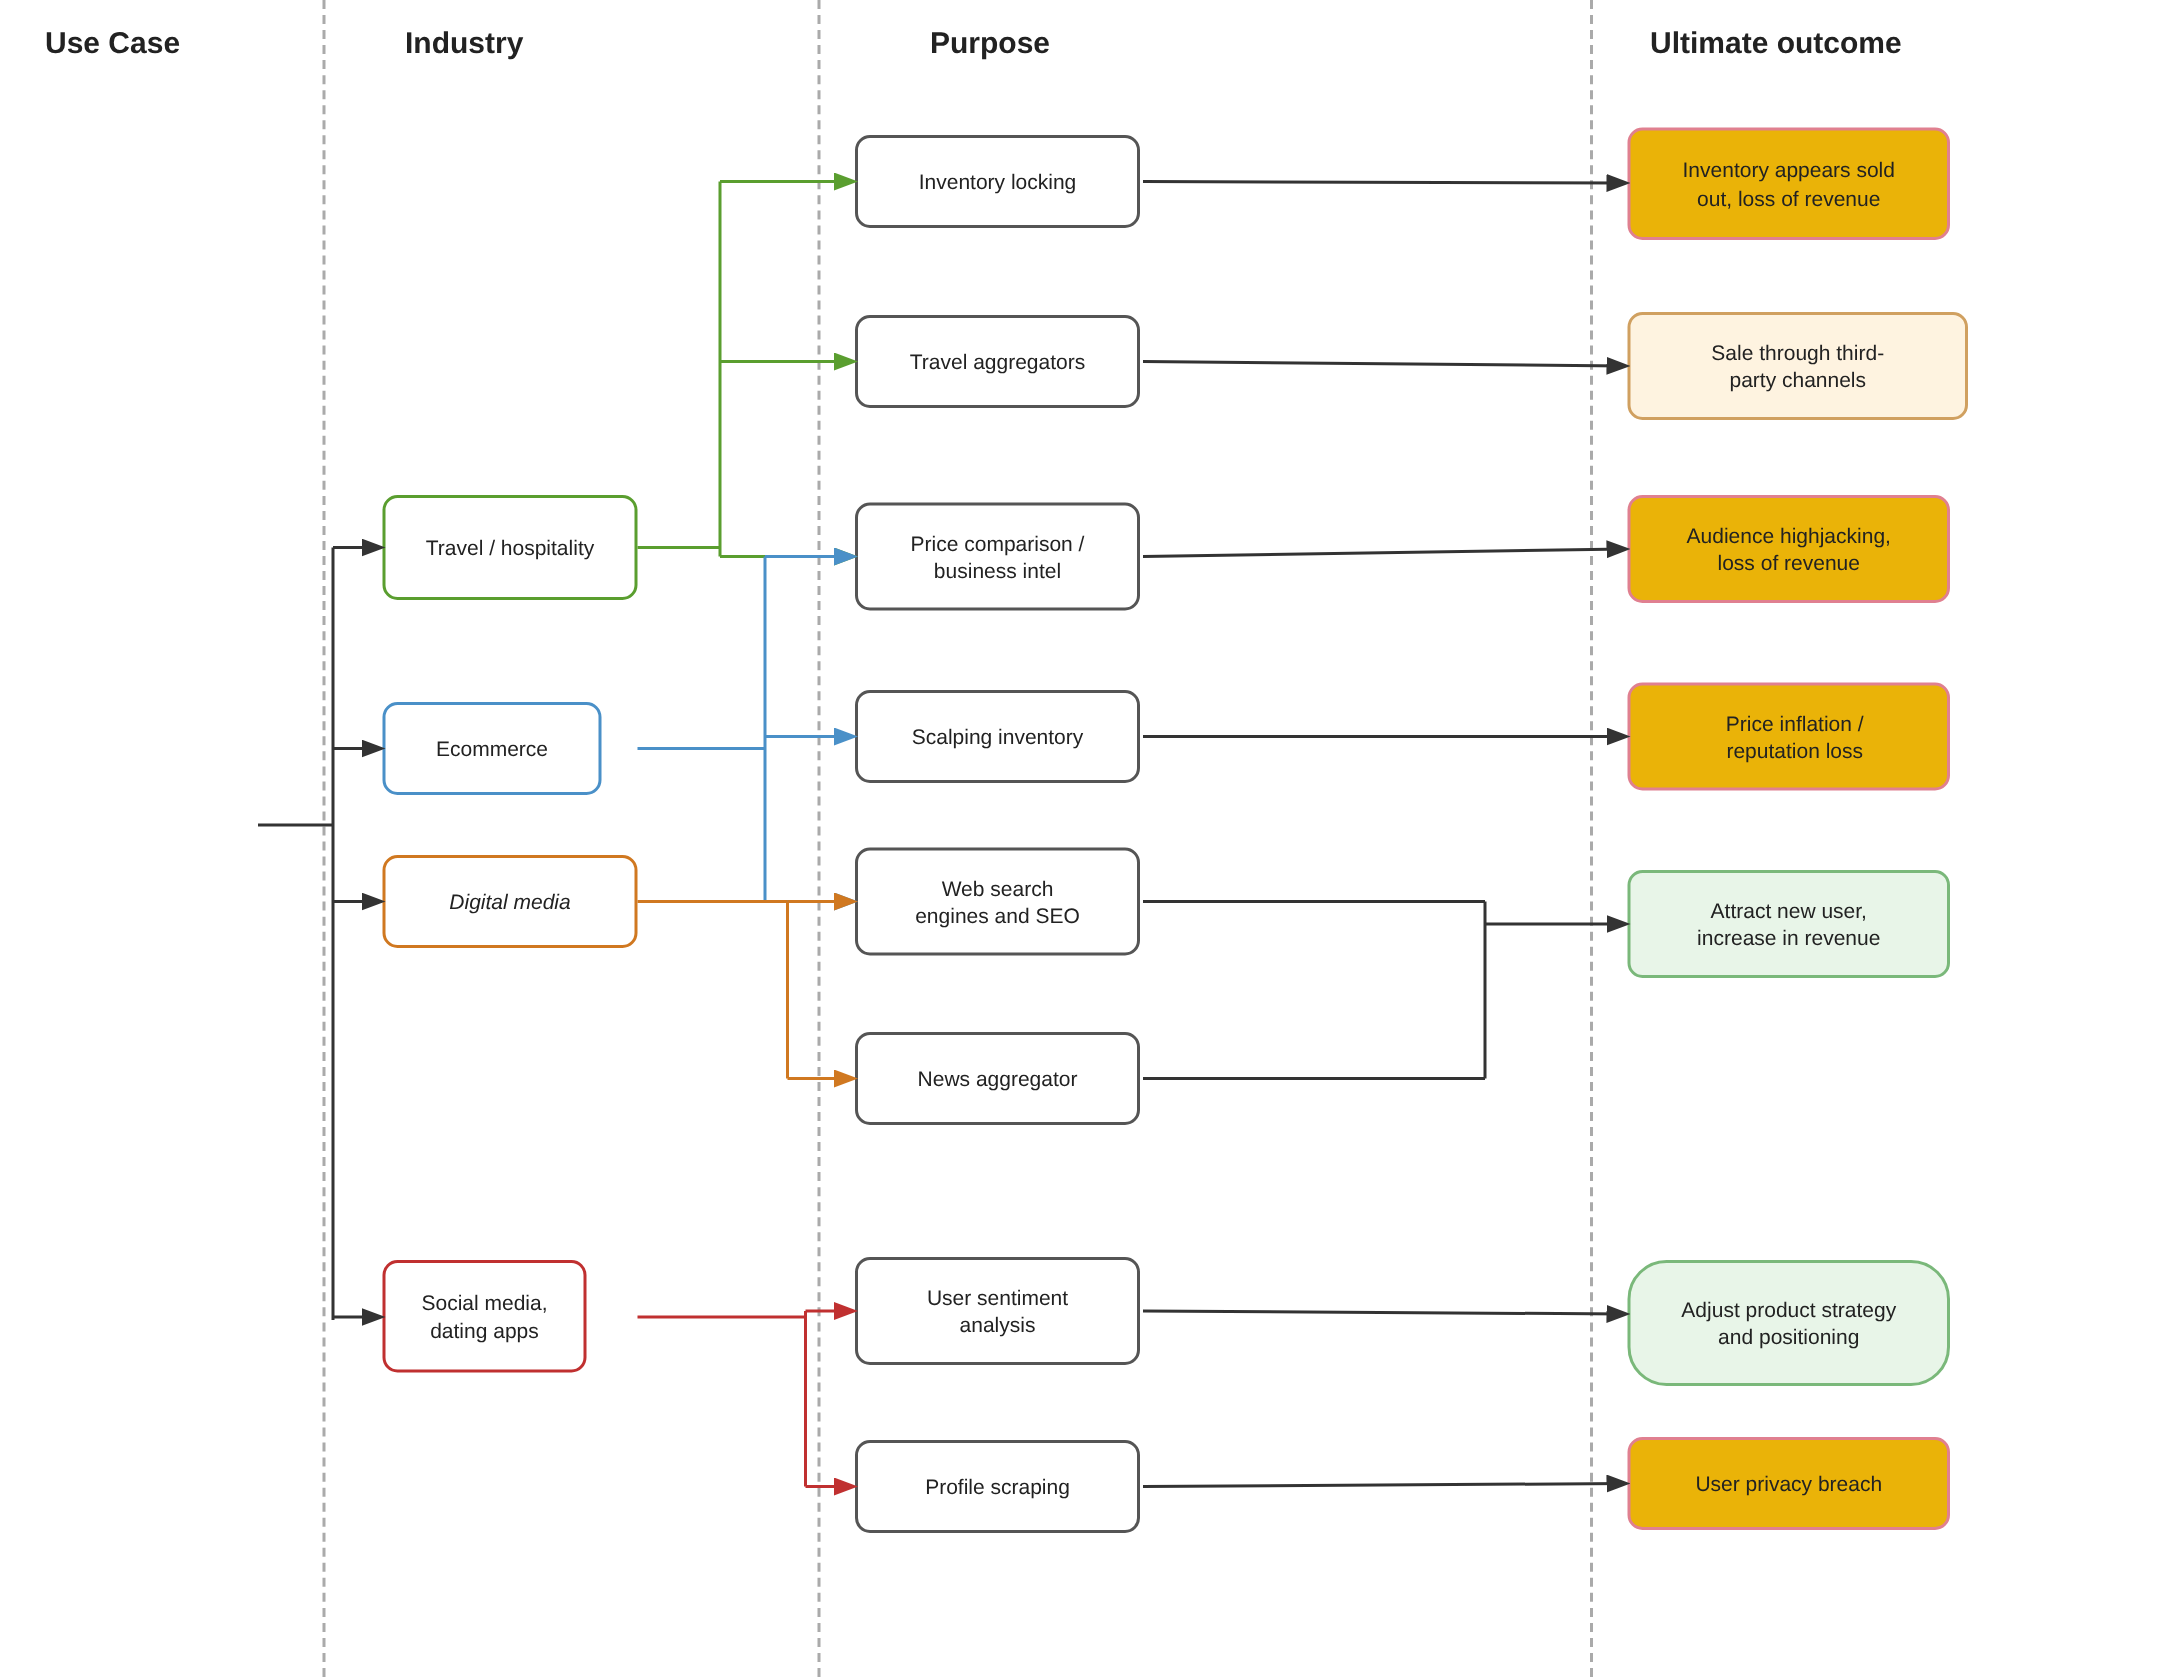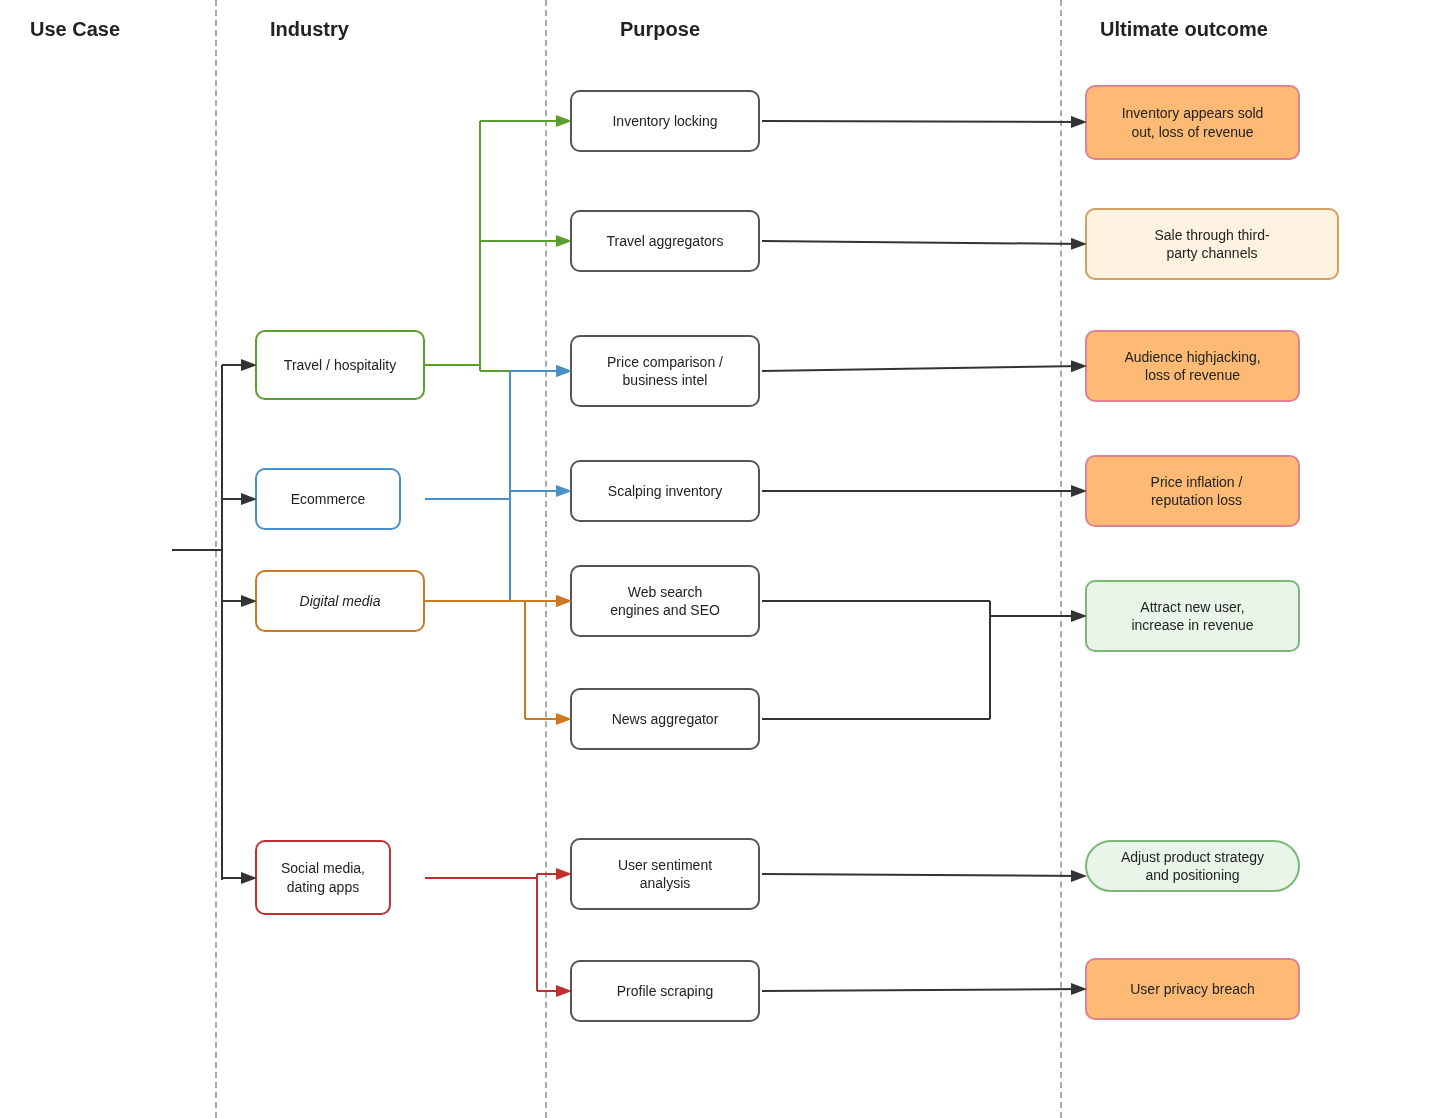--- a/index.html
+++ b/index.html
@@ -71,32 +71,32 @@
       background: #fff;
       width: 136px;
     }
     .box-purpose {
       border-color: #555;
       background: #fff;
       width: 190px;
     }
     .box-outcome-pink {
       border-color: #e08090;
-      background: #fdba74;
+      background: #eab308;
       width: 215px;
     }
     .box-outcome-green {
       border-color: #7ab87a;
       background: #e8f5e8;
       width: 215px;
     }
     .box-outcome-orange {
       border-color: #d0a060;
       background: #fef3e0;
-      width: 254px;
+      width: 227px;
     }
 
     svg.arrows {
       position: absolute;
       top: 0;
       left: 0;
       width: 1440px;
       height: 1118px;
       pointer-events: none;
     }
@@ -162,21 +162,21 @@
   </div>
   <div class="box box-outcome-pink" style="left:1085px; top:330px; height:72px;">
     <span>Audience highjacking,<br>loss of revenue</span>
   </div>
   <div class="box box-outcome-pink" style="left:1085px; top:455px; height:72px;padding-left:20px;">
     <span>Price inflation /<br>reputation loss</span>
   </div>
   <div class="box box-outcome-green" style="left:1085px; top:580px; height:72px;">
     <span>Attract new user,<br>increase in revenue</span>
   </div>
-  <div class="box box-outcome-green" style="left:1085px; top:840px; height:52px;border-radius:26px;">
+  <div class="box box-outcome-green" style="left:1085px; top:840px; height:84px;border-radius:26px;">
     <span>Adjust product strategy<br>and positioning</span>
   </div>
   <div class="box box-outcome-pink" style="left:1085px; top:958px; height:62px;">
     <span>User privacy breach</span>
   </div>
 
   <svg class="arrows">
     <defs>
       <marker id="arrow-black" markerWidth="8" markerHeight="8" refX="6" refY="3" orient="auto">
         <path d="M0,0 L0,6 L8,3 z" fill="#333"></path>

